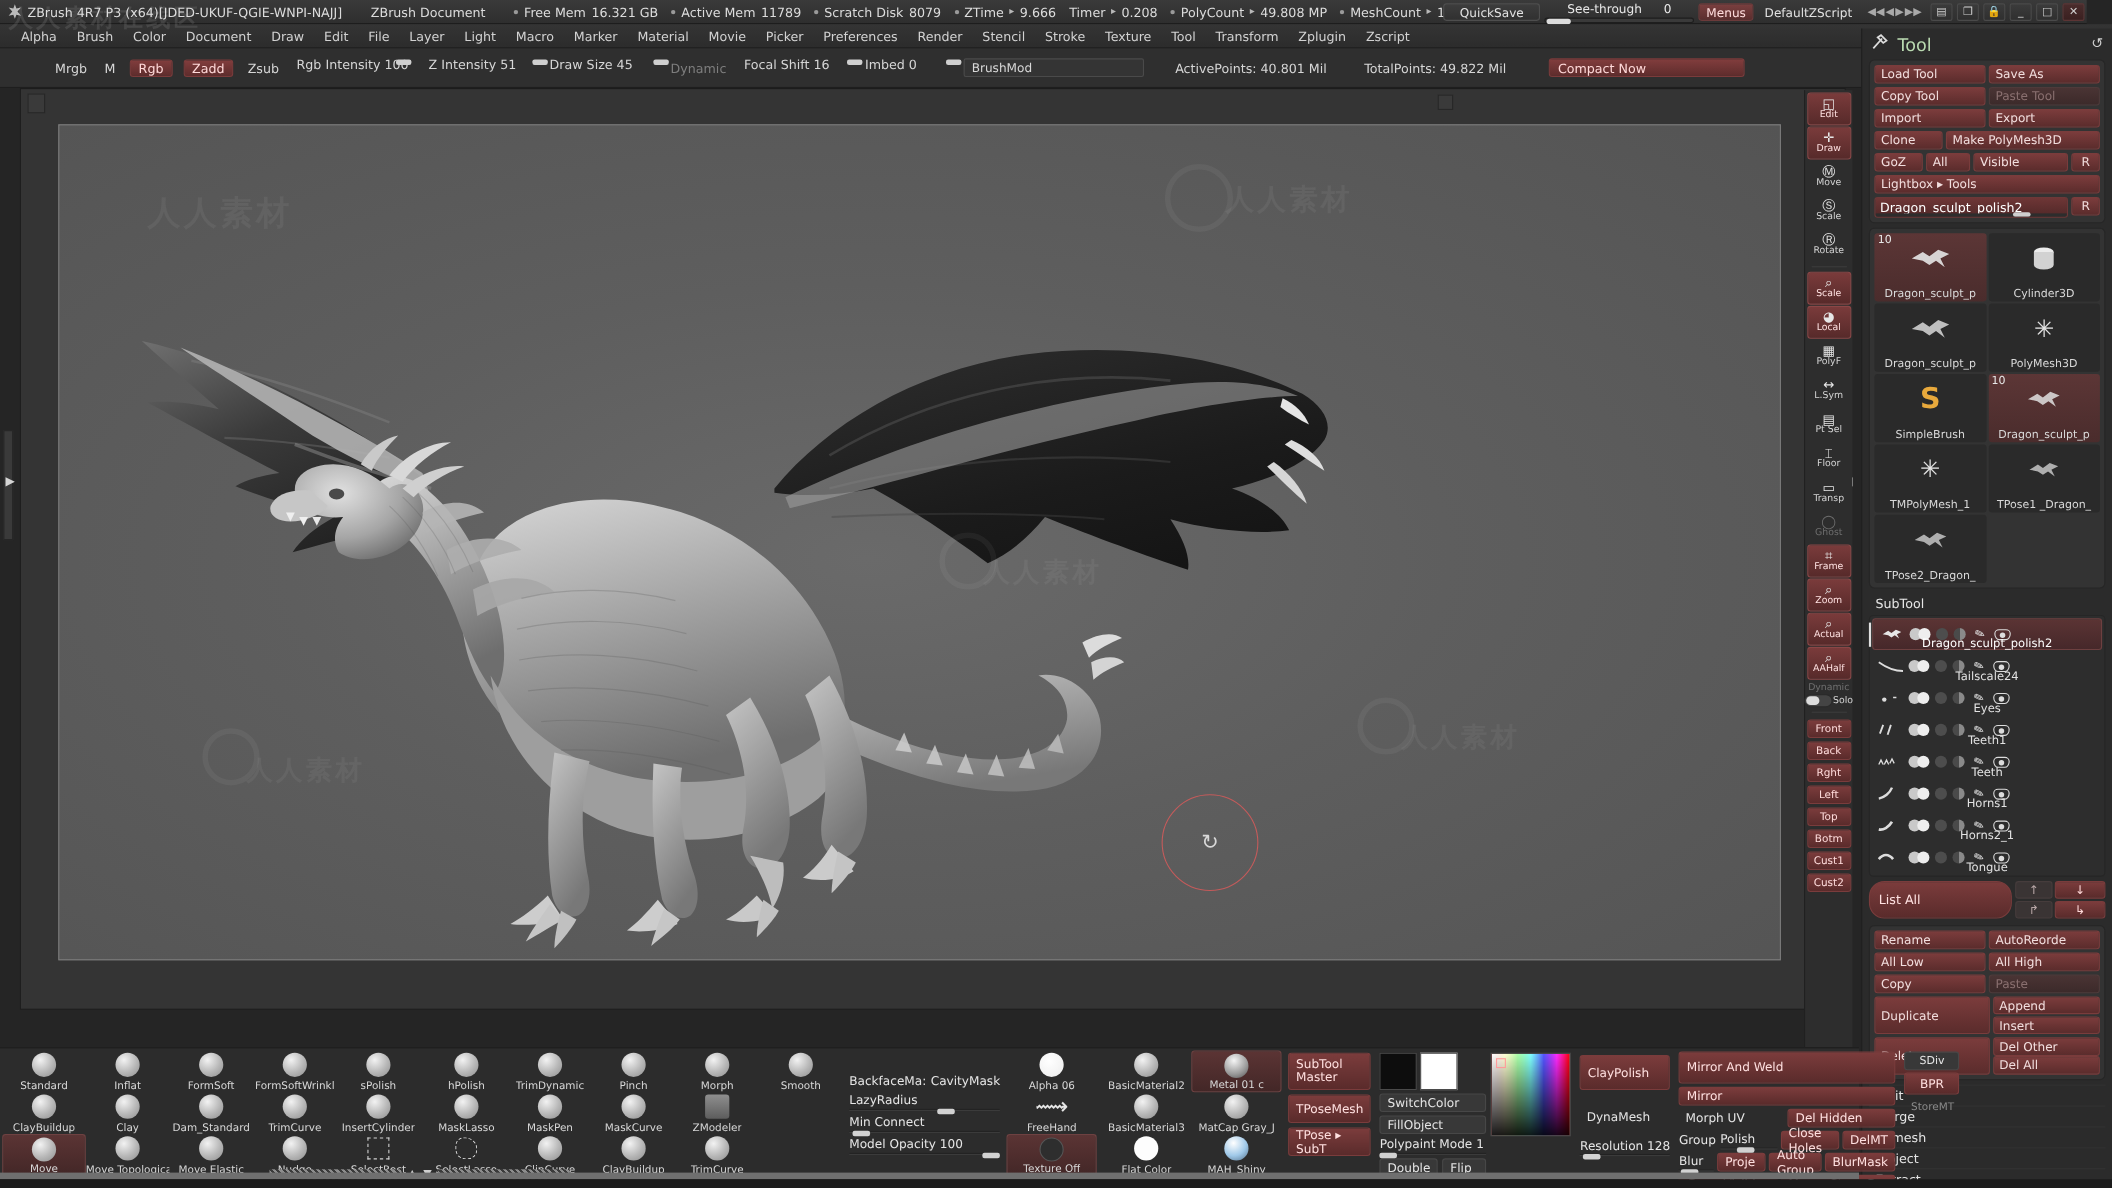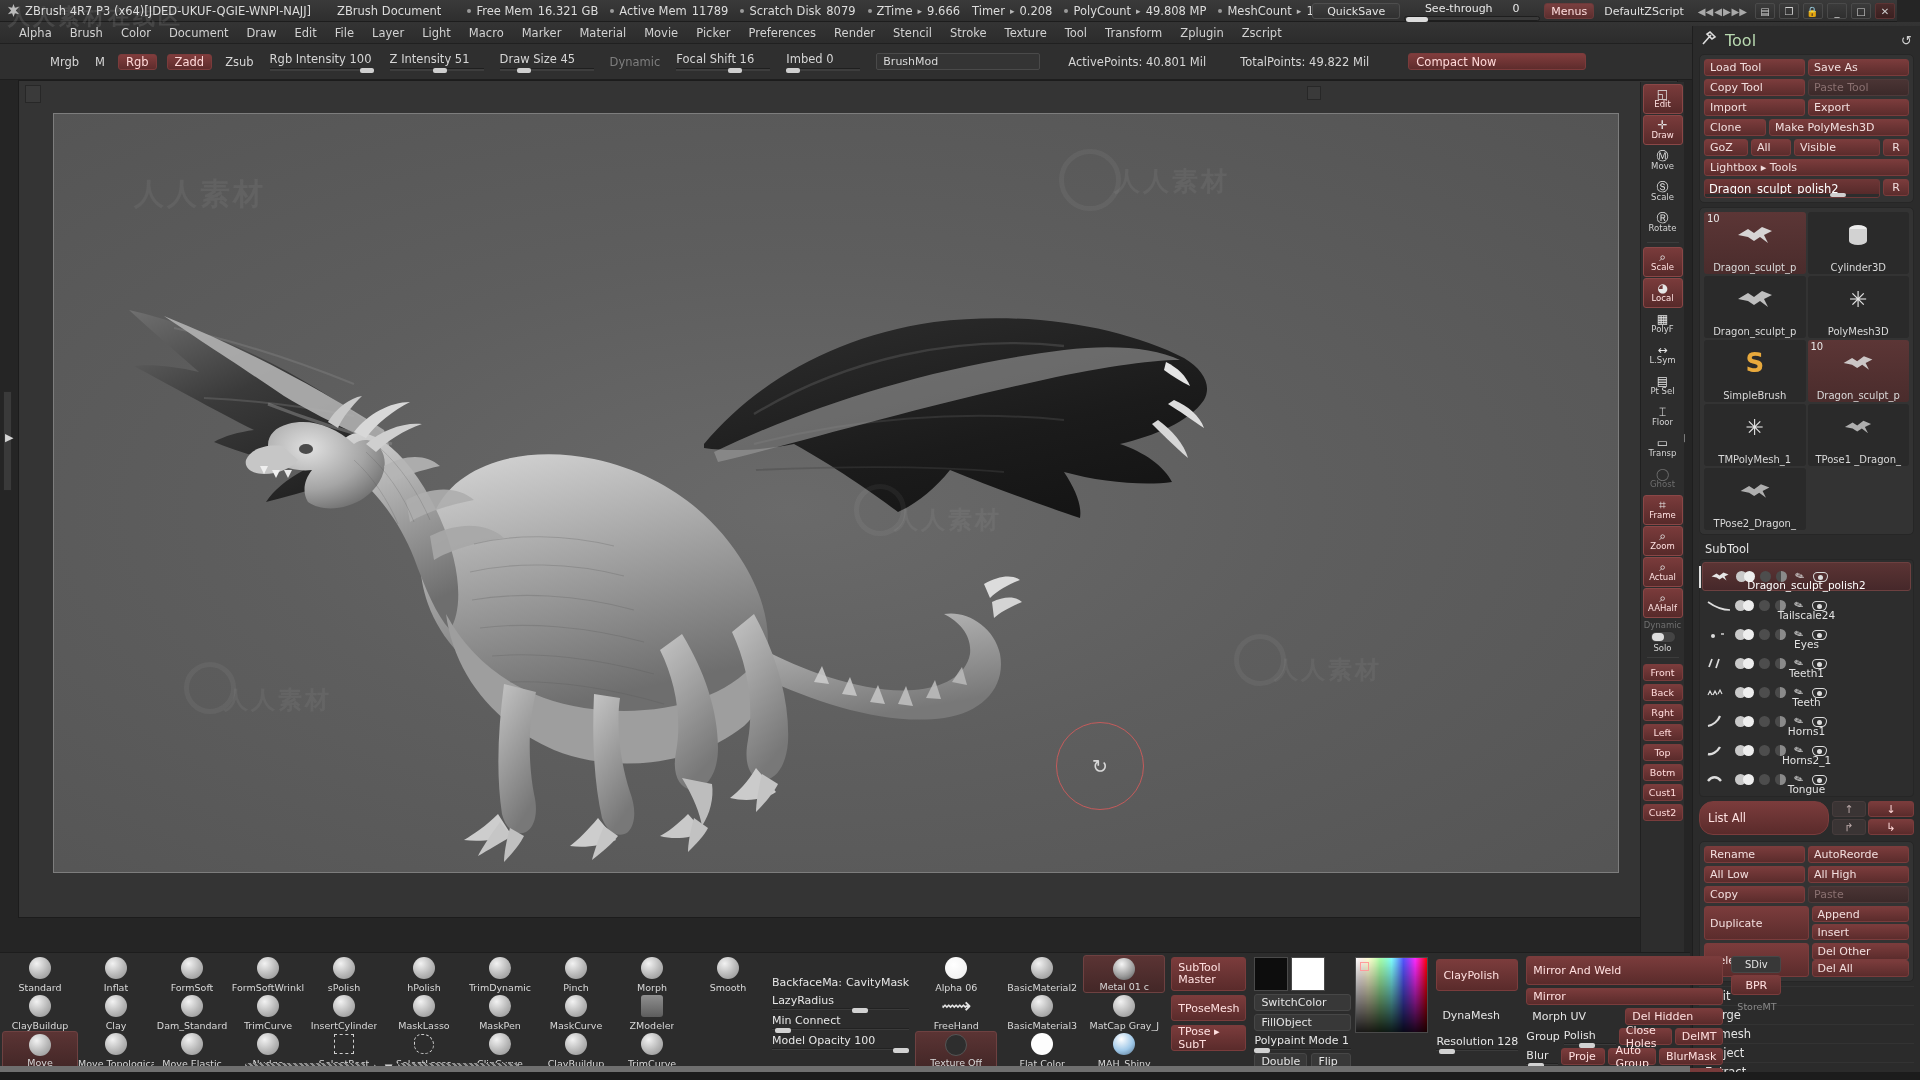--- a/index.html
+++ b/index.html
@@ -50,21 +50,21 @@
     background:linear-gradient(#343434,#2c2c2c);border-bottom:1px solid #202020;
     display:flex;align-items:center;font-size:11.5px;padding-left:10px;gap:0px;}
   .menubar span{padding:0 9px;color:#d2d2d2;white-space:nowrap;}
 
   
   .brushbar{position:absolute;left:0;top:44px;width:1920px;height:36px;background:#2f2f2f;
     border-bottom:1px solid #1e1e1e;display:flex;align-items:center;font-size:11.5px;}
   .bb-item{display:flex;align-items:center;height:36px;padding:0 8px;color:#d6d6d6;white-space:nowrap;}
   .bb-red{border:1px solid #7b3b3b;border-radius:3px;background:linear-gradient(#813d3d,#5e2c2c);
      color:#ffd9d9;height:16px;padding:0 7px;display:flex;align-items:center;margin:0 3px;}
-  .slider{position:relative;height:20px;display:flex;flex-direction:column;justify-content:flex-start;}
+  .slider{position:relative;height:20px;display:flex;justify-content:space-between;}
   .slider .lbl{font-size:11.5px;color:#d6d6d6;white-space:nowrap;}
   .slider .trk{height:3px;background:#3d3d3d;border-top:1px solid #1f1f1f;margin-top:2px;position:relative;}
   .slider .knb{position:absolute;top:-1px;width:14px;height:5px;background:#cfcfcf;border-radius:2px;}
   .fieldbox{height:17px;border:1px solid #4a4a4a;background:#343434;border-radius:2px;
      display:flex;align-items:center;padding:0 6px;font-size:11px;color:#d8d8d8;}
   .dim{color:#7e7e7e;}
 
   
   .canvasarea{position:absolute;left:18px;top:80px;width:1660px;height:838px;background:#343434;
     border:1px solid #1c1c1c;}
@@ -604,21 +604,21 @@
       </div>
     <div class="rbtn on">
         <span class="gl">⌕</span>
         <span>Actual</span>
       </div>
     <div class="rbtn on">
         <span class="gl">⌕</span>
         <span>AAHalf</span>
       </div>
     <div style="font-size:8.5px;color:#6f6f6f;margin-top:1px">Dynamic</div>
-    <div style="display:flex;flex-direction:column;align-items:center">
+    <div style="display:flex;align-items:center">
       <div class="solotgl"></div>
       <div style="font-size:8.5px;color:#d3d3d3">Solo</div>
     </div>
     <div class="railsep"></div>
     <div class="viewbtn">Front</div>
     <div class="viewbtn">Back</div>
     <div class="viewbtn">Rght</div>
     <div class="viewbtn">Left</div>
     <div class="viewbtn">Top</div>
     <div class="viewbtn">Botm</div>

